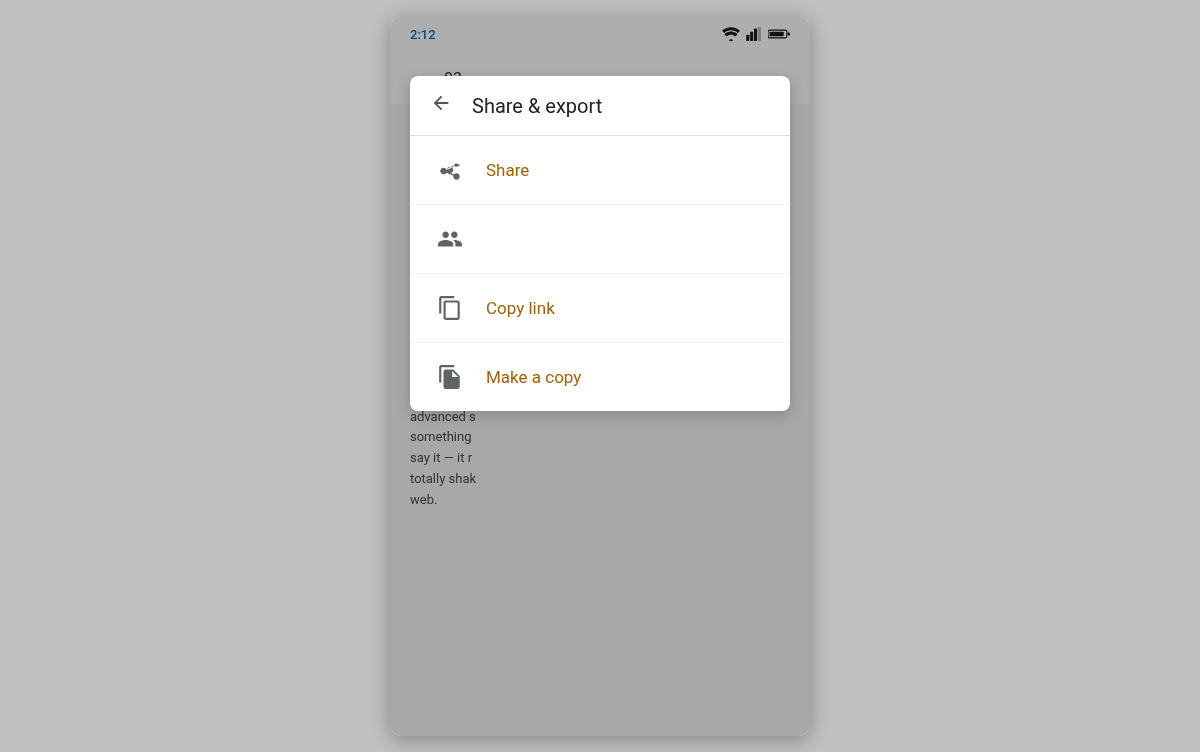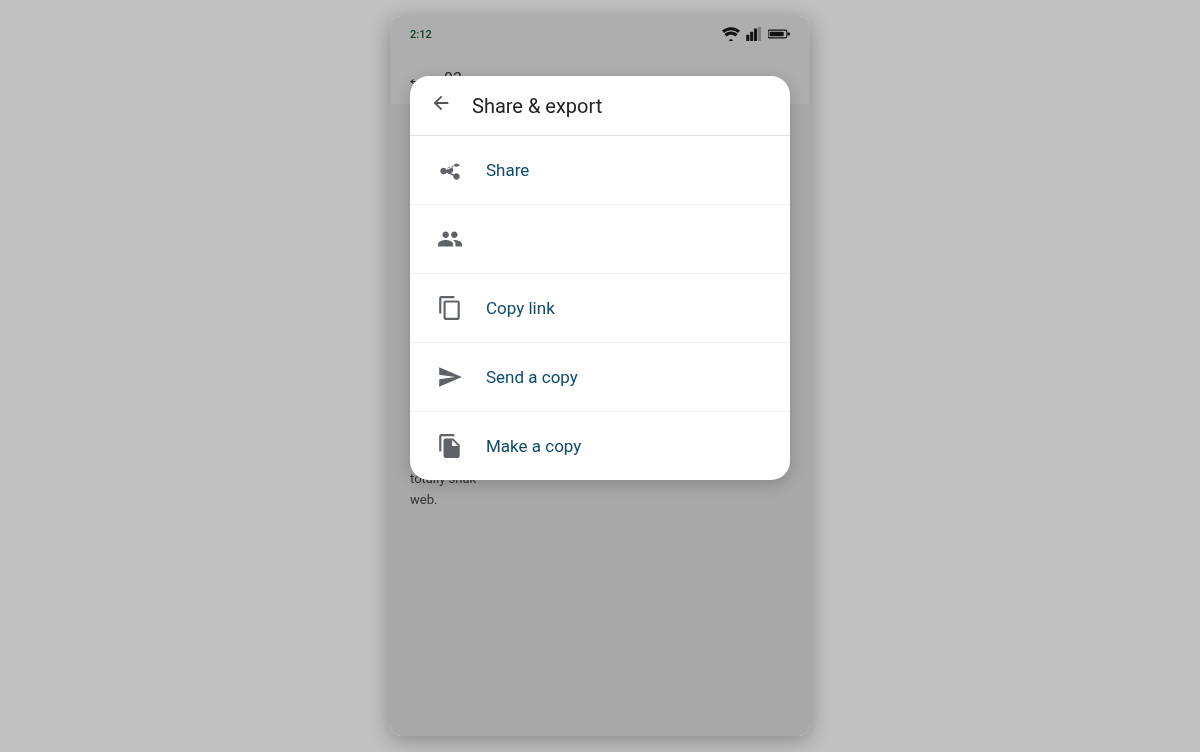--- a/index.html
+++ b/index.html
@@ -33,23 +33,23 @@
       align-items: center;
       justify-content: space-between;
       padding: 0 20px;
       position: absolute;
       top: 0;
       left: 0;
       z-index: 10;
     }
 
     .status-time {
-      font-size: 11px;
+      font-size: 13px;
       font-weight: 500;
-      color: #14532d;
+      color: #0369a1;
     }
 
     .status-icons {
       display: flex;
       align-items: center;
       gap: 6px;
     }
 
     
     .app-bar {
@@ -113,21 +113,21 @@
     }
 
     
     .menu-panel {
       position: absolute;
       top: 60px;
       left: 50%;
       transform: translateX(-50%);
       width: 380px;
       background: #ffffff;
-      border-radius: 19px;
+      border-radius: 8px;
       z-index: 30;
       overflow: hidden;
       box-shadow: 0 4px 16px rgba(0,0,0,0.2);
     }
 
     
     .menu-header {
       display: flex;
       align-items: center;
       padding: 16px 20px;
@@ -173,21 +173,21 @@
 
     .menu-icon svg {
       width: 26px;
       height: 26px;
       fill: #5f6368;
     }
 
     .menu-label {
       font-size: 17px;
       font-weight: 400;
-      color: #0c4a6e;
+      color: #a16207;
     }
   </style>
 </head>
 <body>
 
 <div class="phone-container">
 
   <div class="status-bar">
     <span class="status-time">2:12</span>
     <div class="status-icons">
@@ -256,28 +256,20 @@
 
     <div class="menu-item">
       <div class="menu-icon">
         <svg viewBox="0 0 24 24">
           <path d="M16 1H4c-1.1 0-2 .9-2 2v14h2V3h12V1zm3 4H8c-1.1 0-2 .9-2 2v14c0 1.1.9 2 2 2h11c1.1 0 2-.9 2-2V7c0-1.1-.9-2-2-2zm0 16H8V7h11v14z"></path>
         </svg>
       </div>
       <span class="menu-label">Copy link</span>
     </div>
 
-    <div class="menu-item">
-      <div class="menu-icon">
-        <svg viewBox="0 0 24 24">
-          <path d="M2.01 21L23 12 2.01 3 2 10l15 2-15 2z"></path>
-        </svg>
-      </div>
-      <span class="menu-label">Send a copy</span>
-    </div>
 
 
 
     <div class="menu-item">
       <div class="menu-icon">
         <svg viewBox="0 0 24 24">
           <path d="M16 1H4c-1.1 0-2 .9-2 2v14h2V3h12V1zm-1 4l6 6v10c0 1.1-.9 2-2 2H7.99C6.89 23 6 22.1 6 21l.01-14c0-1.1.89-2 1.99-2h7zm-1 7h5.5L14 6.5V12z"></path>
         </svg>
       </div>
       <span class="menu-label">Make a copy</span>

